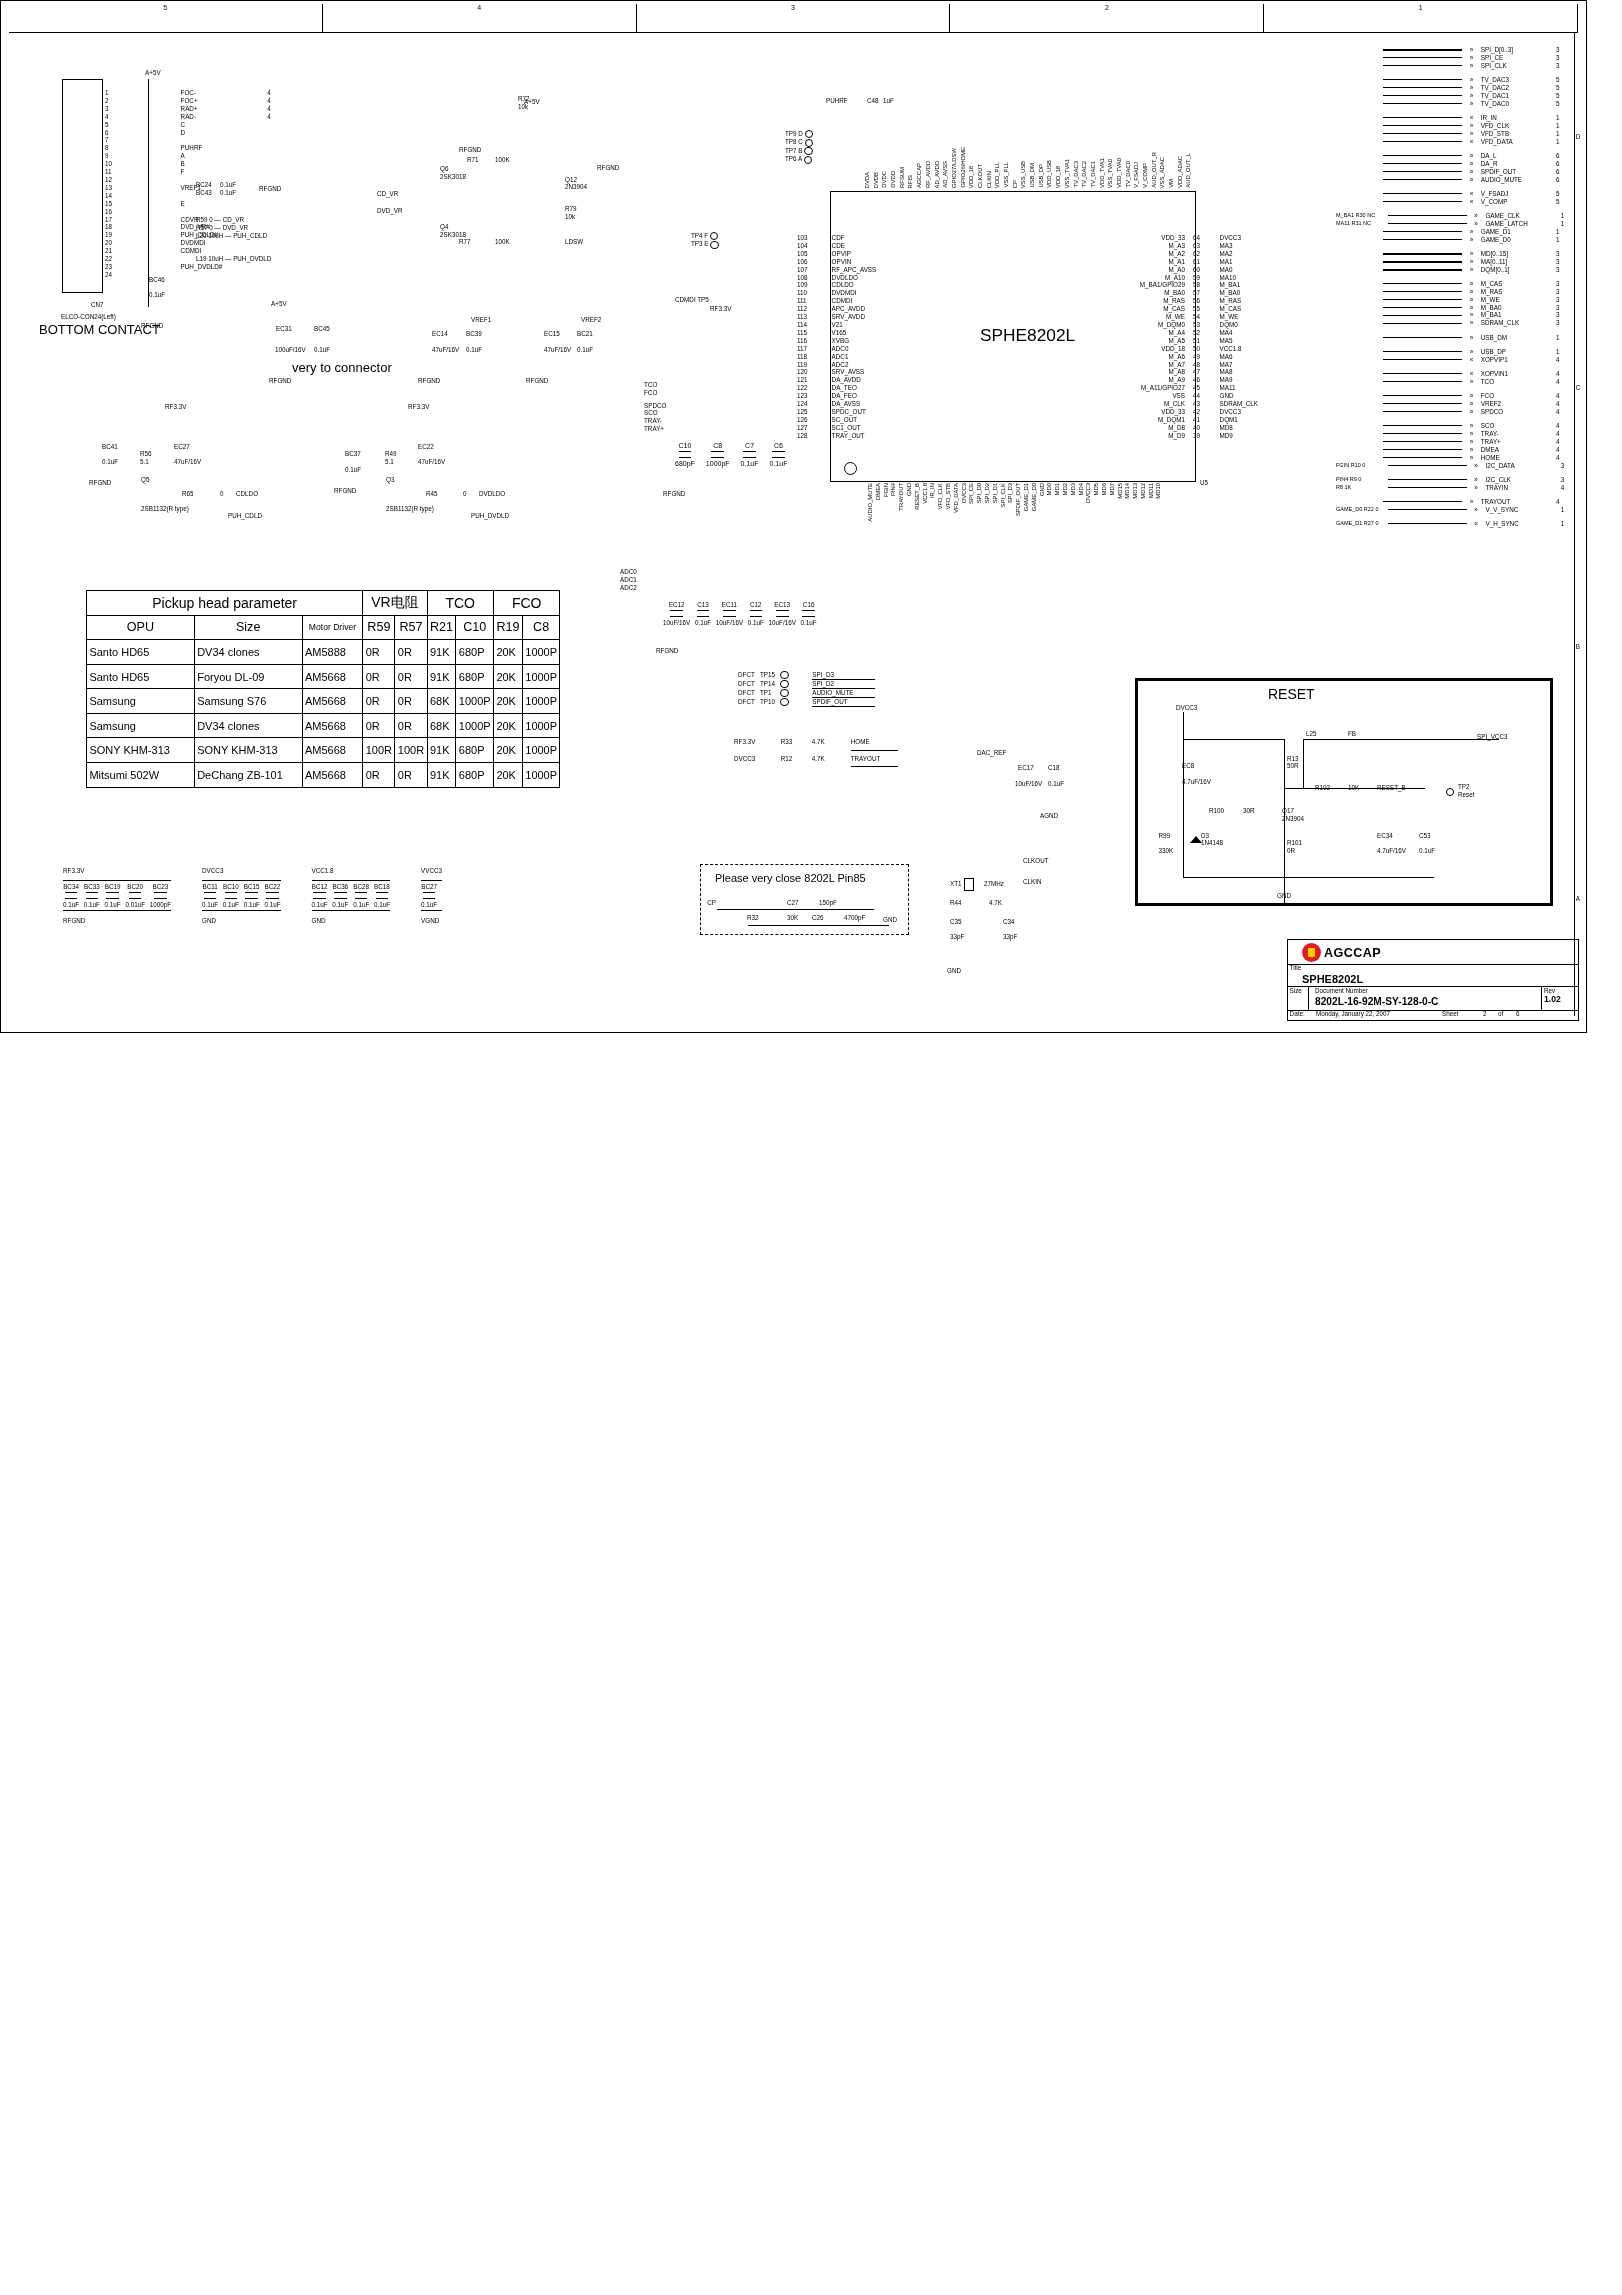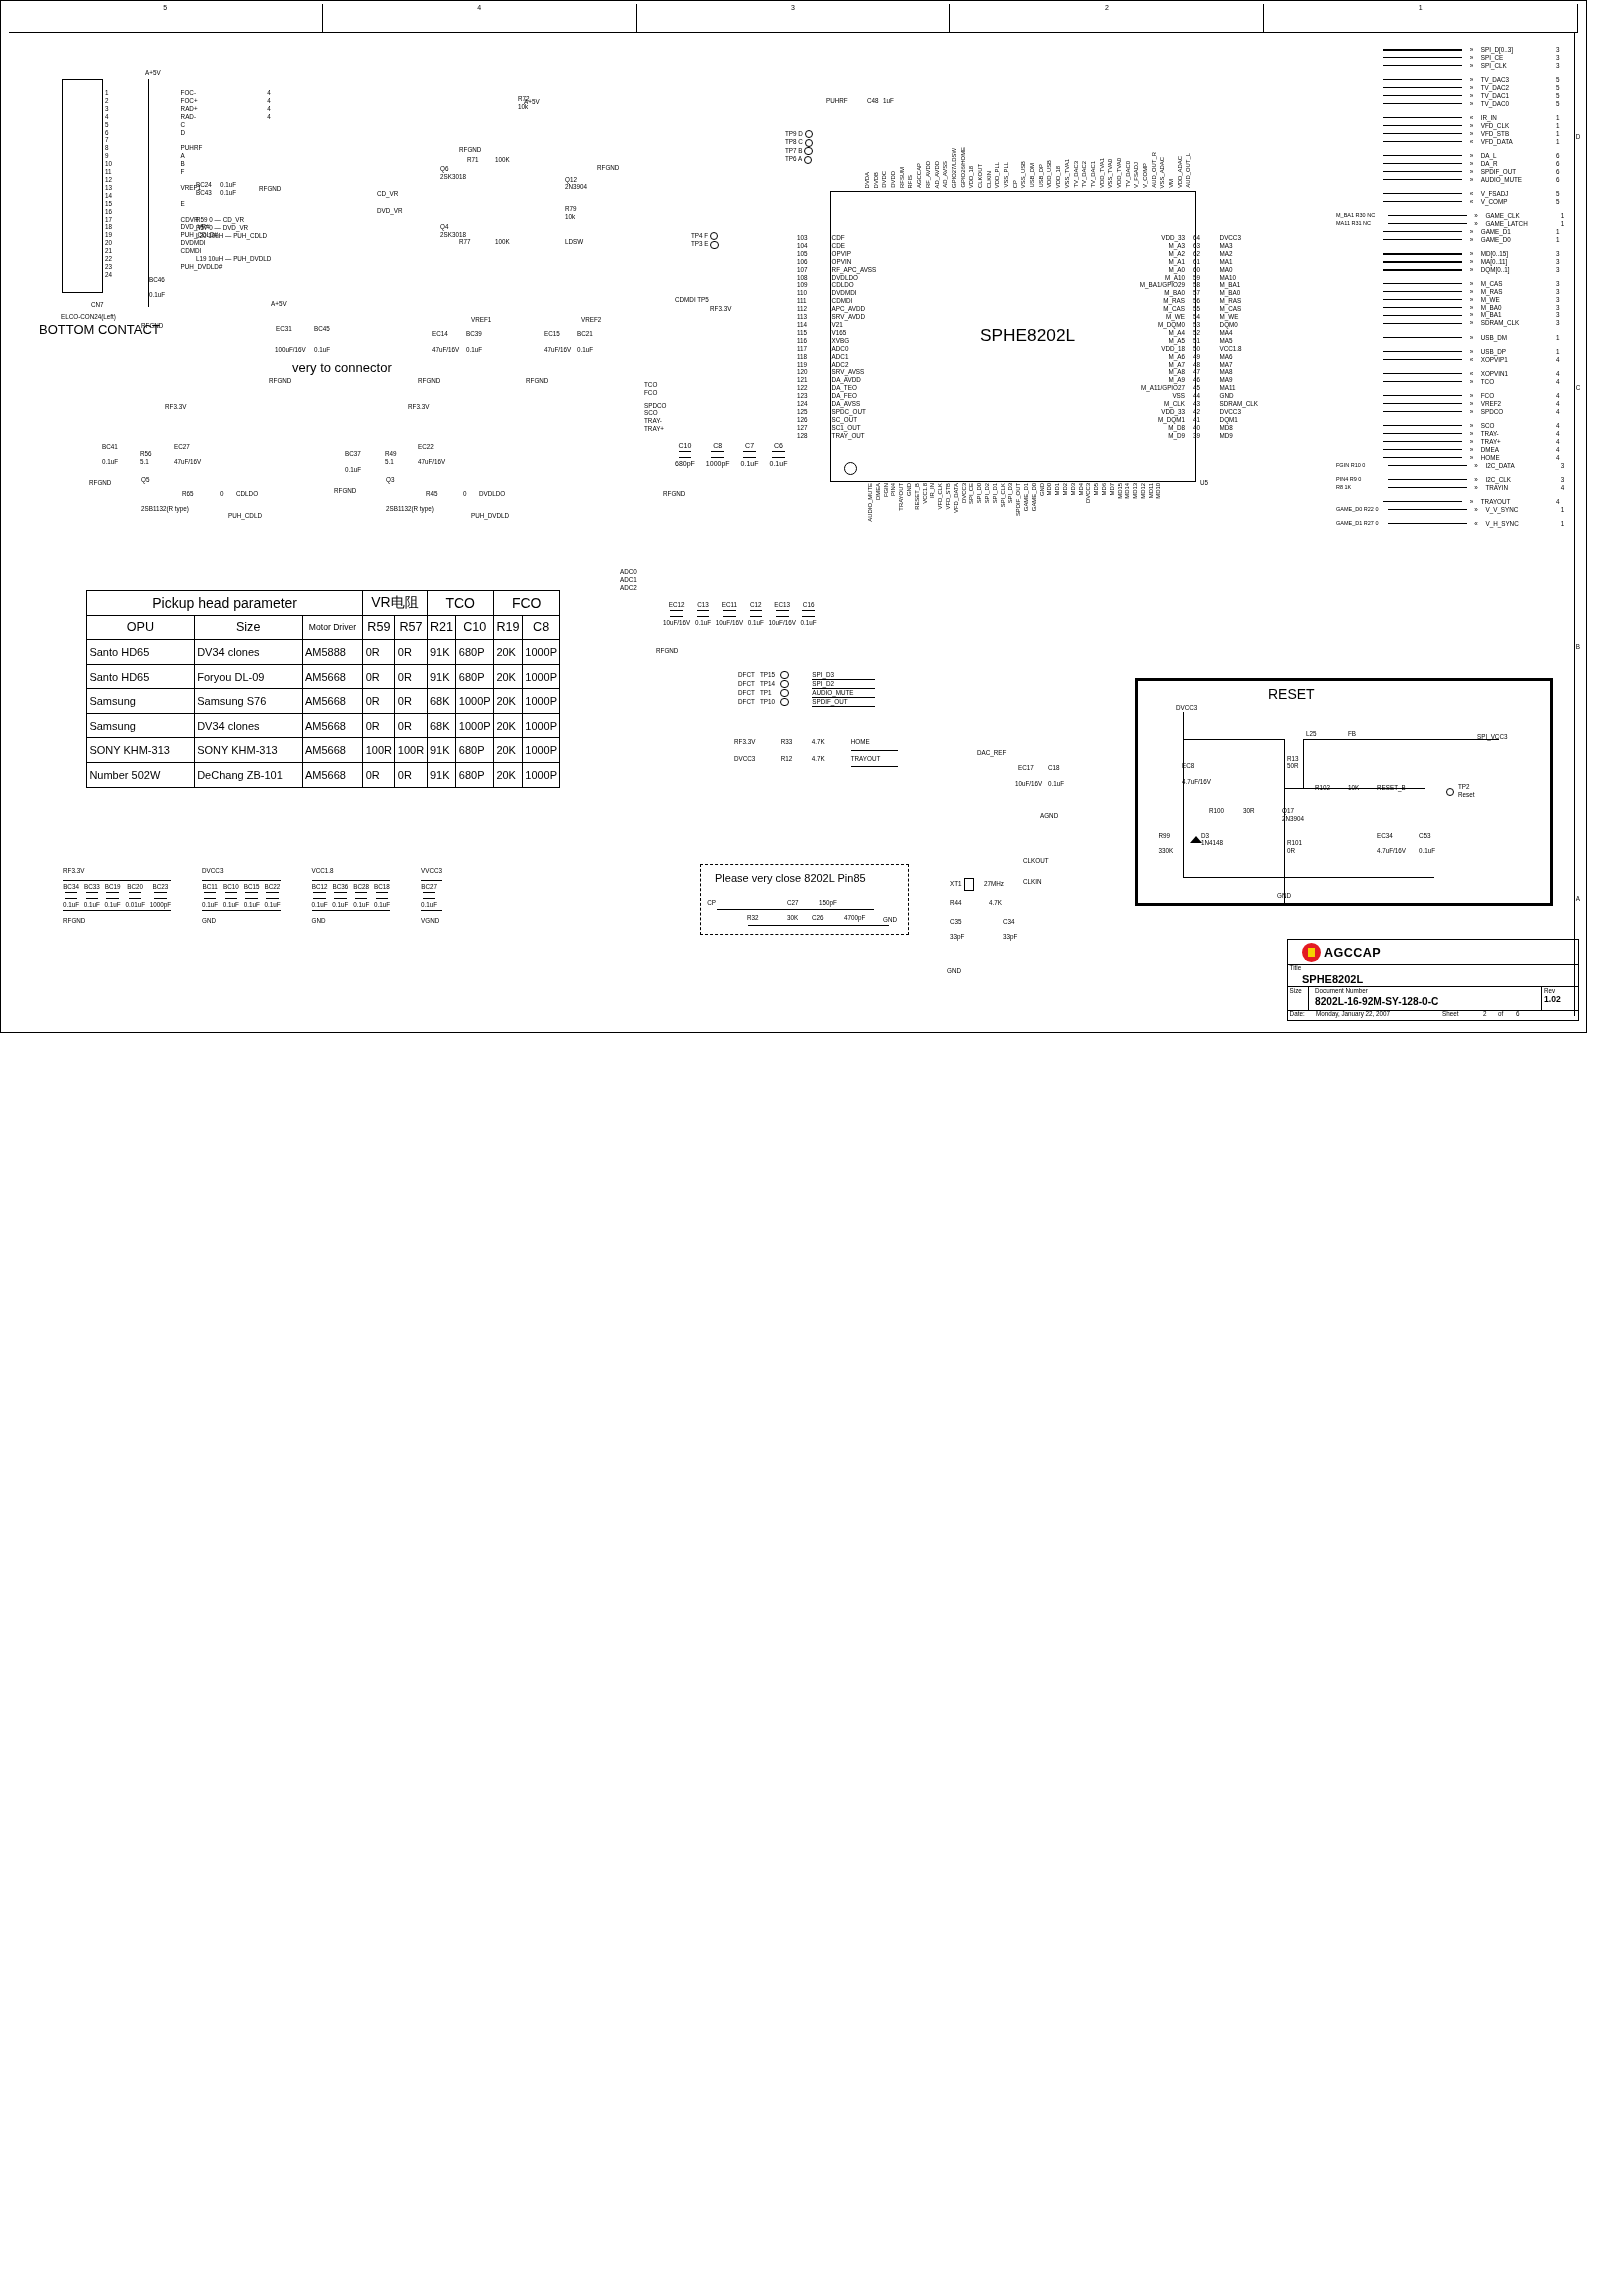--- a/index.html
+++ b/index.html
@@ -264,21 +264,21 @@
         <td>SONY KHM-313</td>
         <td>AM5668</td>
         <td>100R</td>
         <td>100R</td>
         <td>91K</td>
         <td>680P</td>
         <td>20K</td>
         <td>1000P</td>
       </tr>
       <tr>
-        <td>Number 502W</td>
+        <td>Mitsumi 502W</td>
         <td>DeChang ZB-101</td>
         <td>AM5668</td>
         <td>0R</td>
         <td>0R</td>
         <td>91K</td>
         <td>680P</td>
         <td>20K</td>
         <td>1000P</td>
       </tr>
     </tbody>

